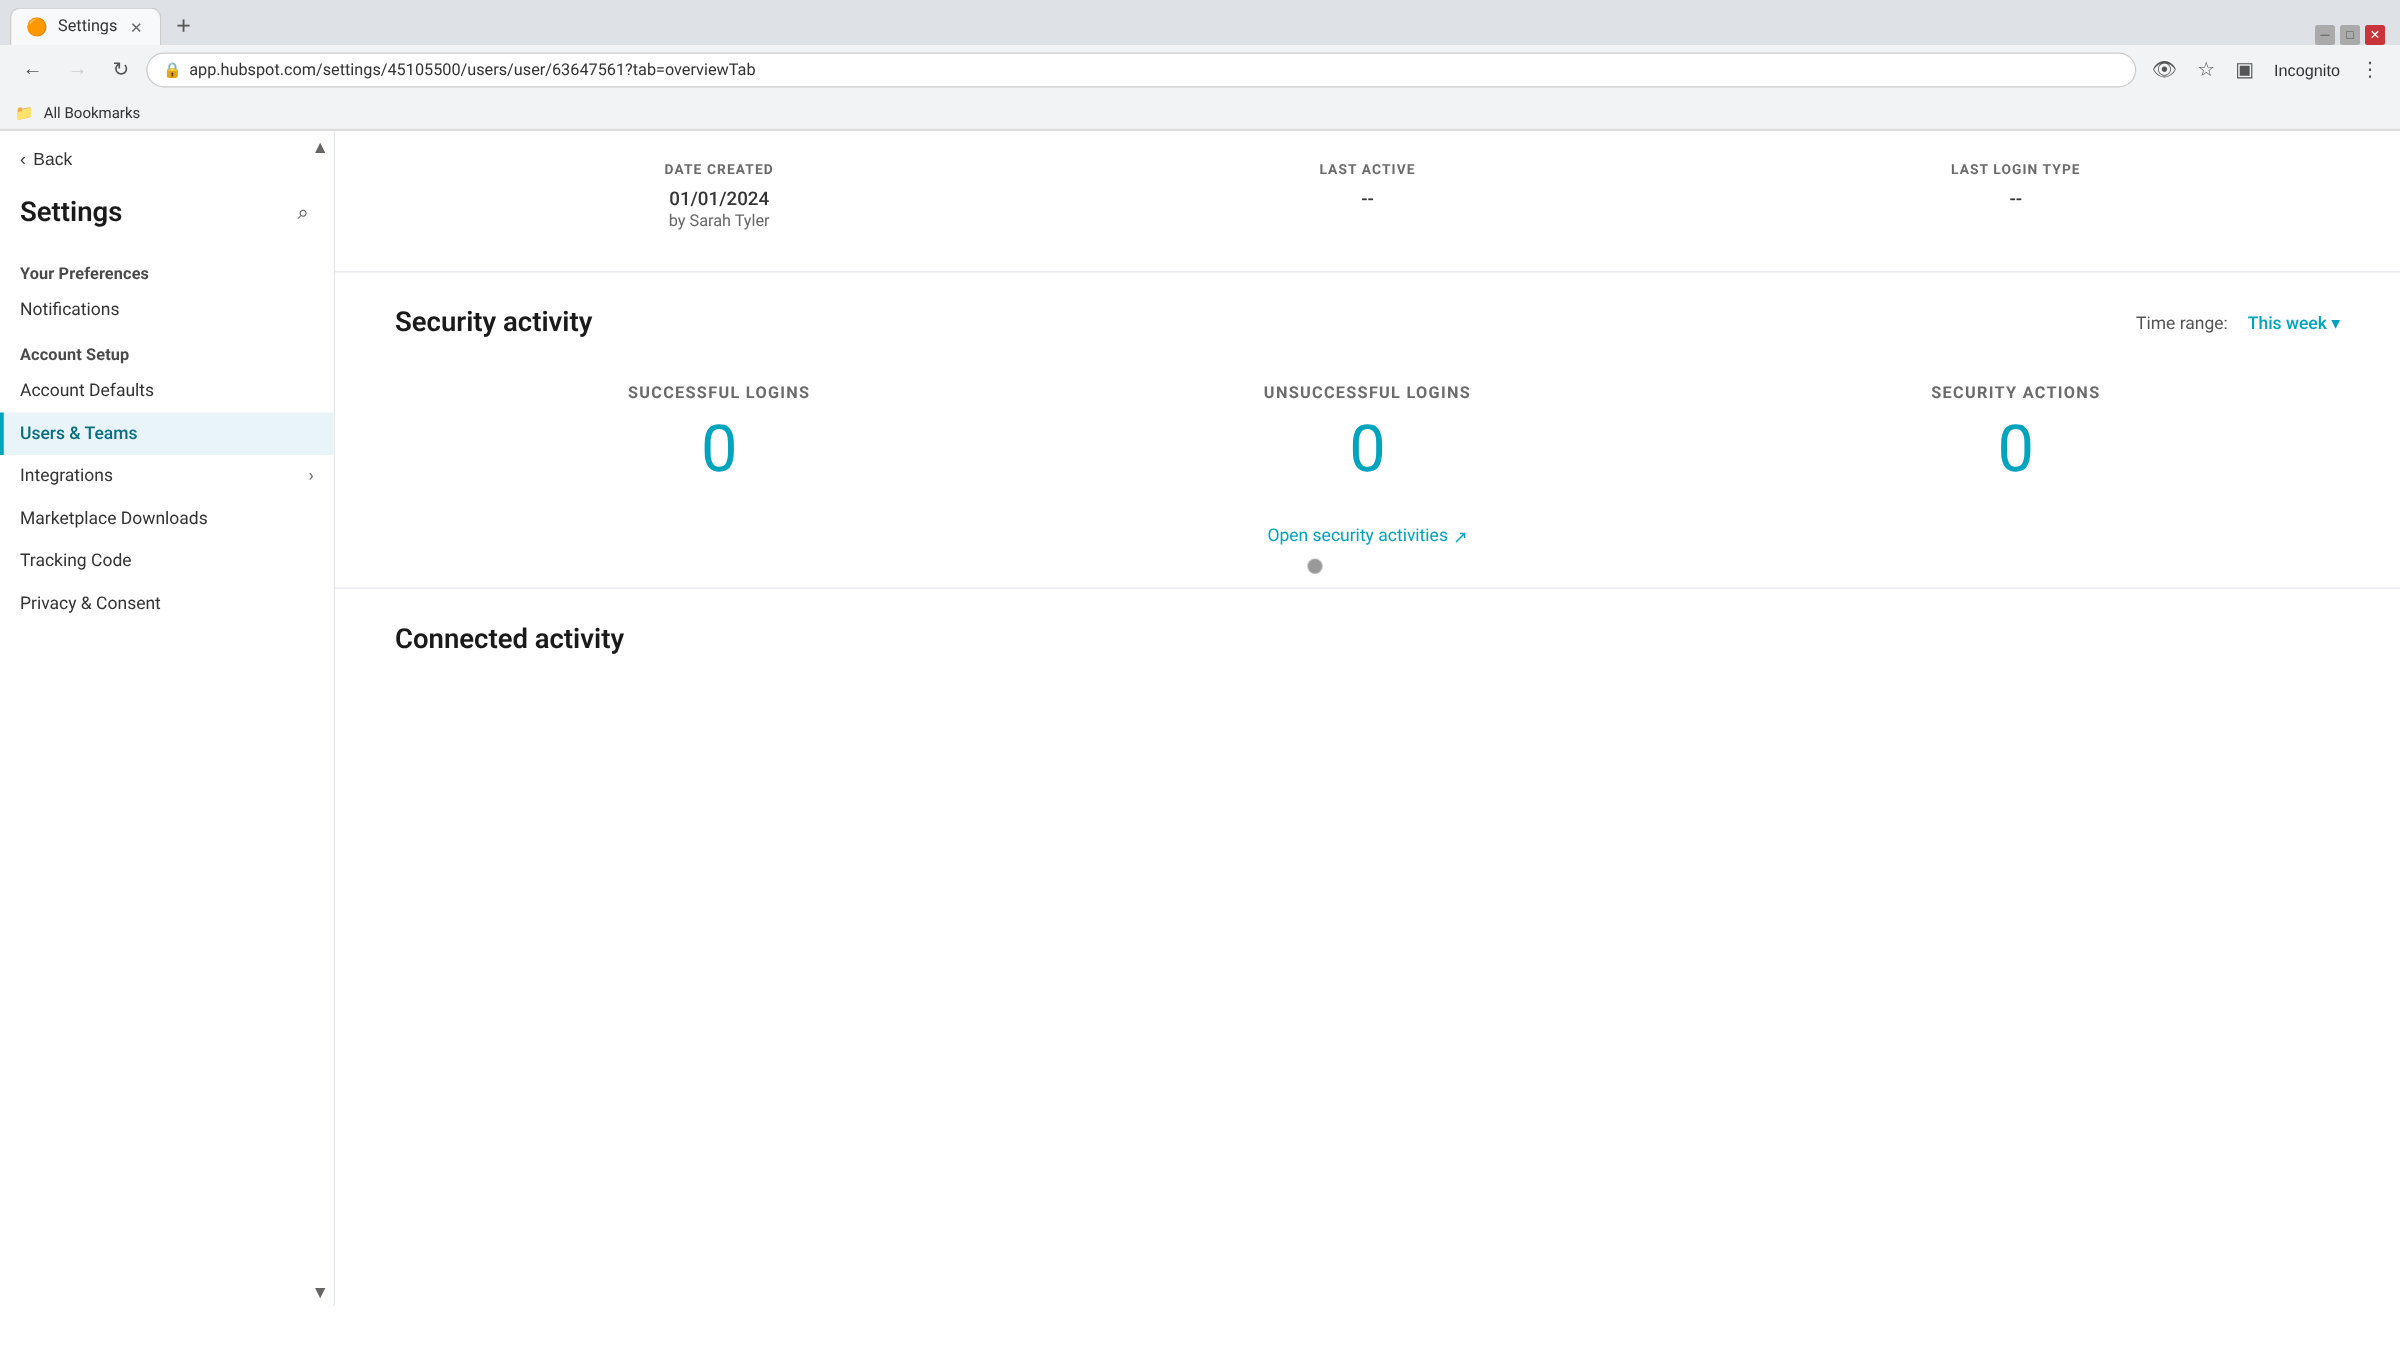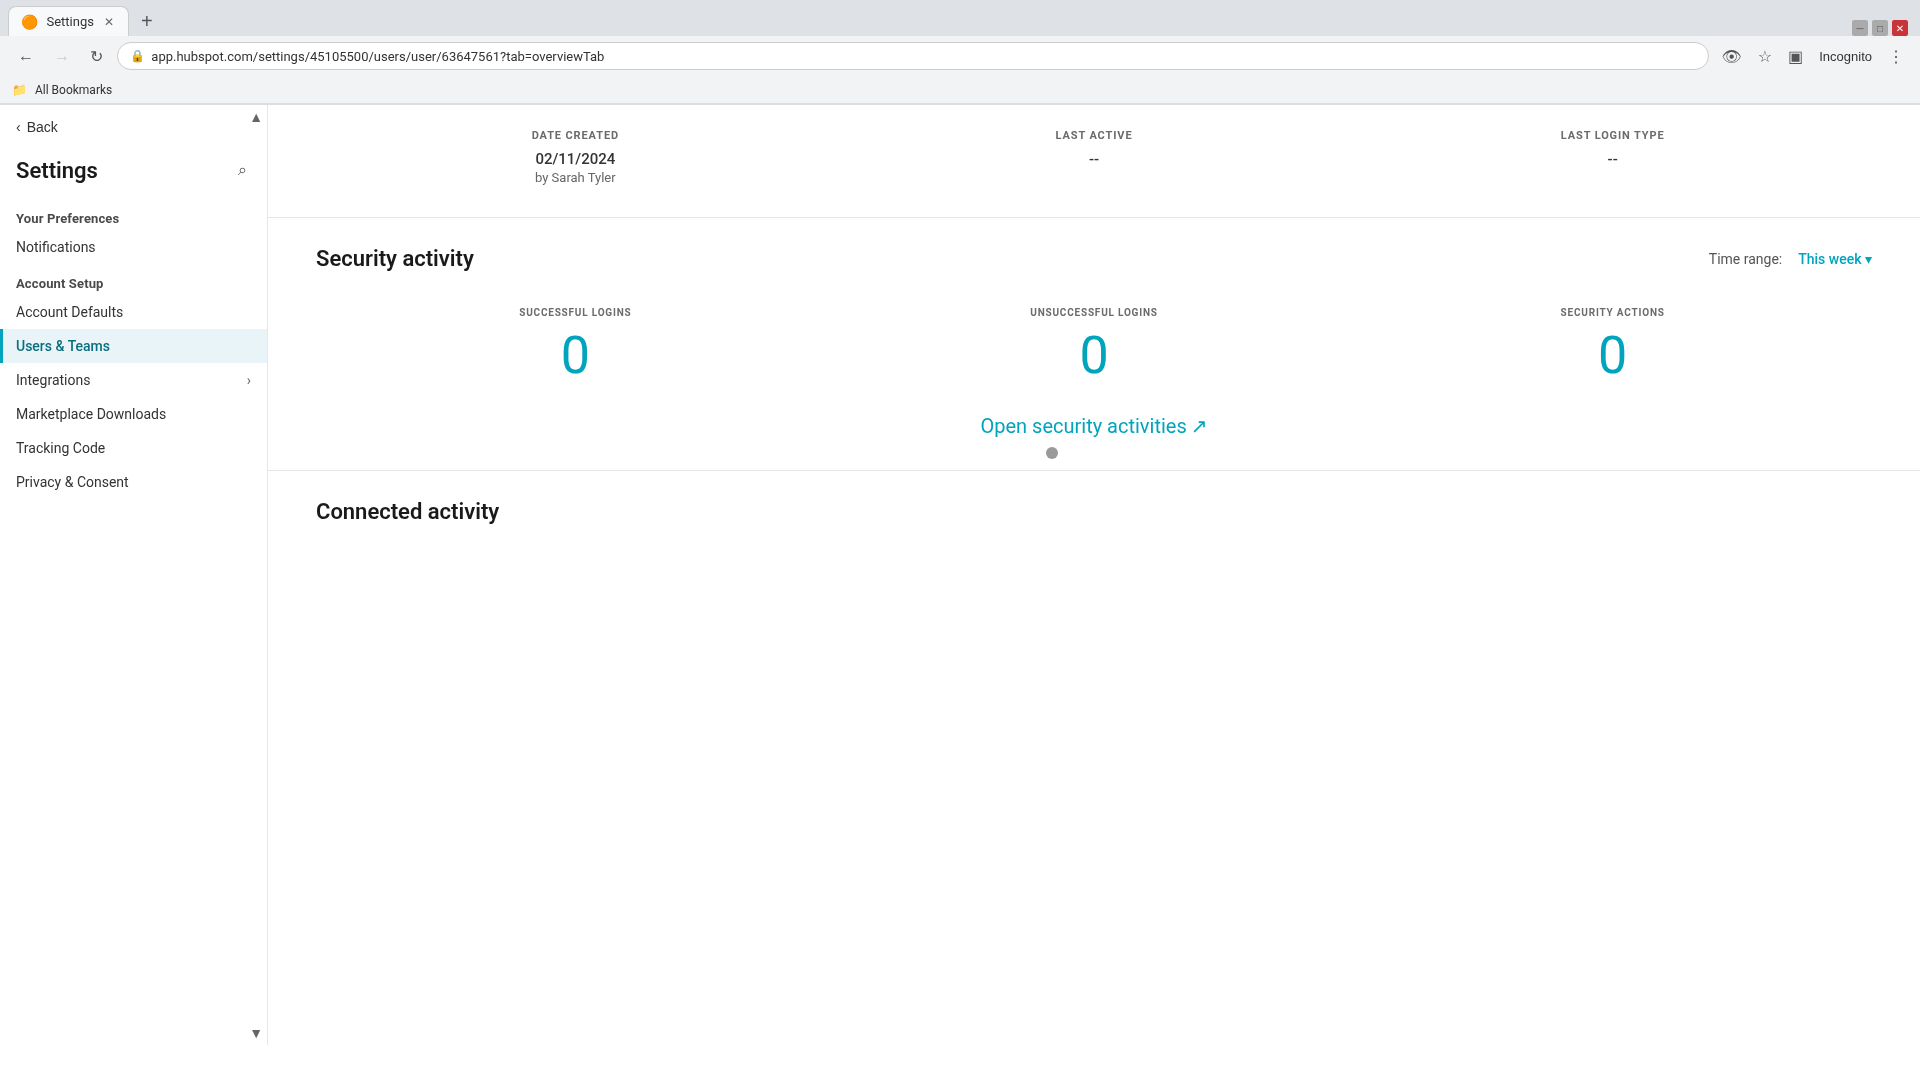--- a/index.html
+++ b/index.html
@@ -251,42 +251,42 @@
     .stats-row {
       display: flex;
       justify-content: space-around;
       margin-bottom: 32px;
     }
     .stat-card {
       text-align: center;
       flex: 1;
     }
     .stat-label {
-      font-size: 10px;
+      font-size: 13px;
       font-weight: 700;
       color: #6b6b6b;
       letter-spacing: 0.08em;
       text-transform: uppercase;
       margin-bottom: 12px;
     }
     .stat-value {
       font-size: 52px;
       font-weight: 400;
       color: #00a4bd;
       line-height: 1;
     }
 
     .security-link {
       text-align: center;
       margin-top: 8px;
     }
     .security-link a {
       color: #00a4bd;
       text-decoration: none;
-      font-size: 20px;
+      font-size: 14px;
       display: inline-flex;
       align-items: center;
       gap: 4px;
     }
 
     
     .connected-section {
       padding: 28px 48px 32px;
     }
 
@@ -402,21 +402,21 @@
 
     <button class="sidebar-scroll-btn bottom">▼</button>
   </div>
 
   <div class="main-content">
 
     <div class="content-section">
       <div class="info-cards">
         <div class="info-card">
           <div class="info-card-label">DATE CREATED</div>
-          <div class="info-card-value">02/11/2024</div>
+          <div class="info-card-value">01/01/2024</div>
           <div class="info-card-sub">by Sarah Tyler</div>
         </div>
         <div class="info-card">
           <div class="info-card-label">LAST ACTIVE</div>
           <div class="info-card-value">--</div>
         </div>
         <div class="info-card">
           <div class="info-card-label">LAST LOGIN TYPE</div>
           <div class="info-card-value">--</div>
         </div>

